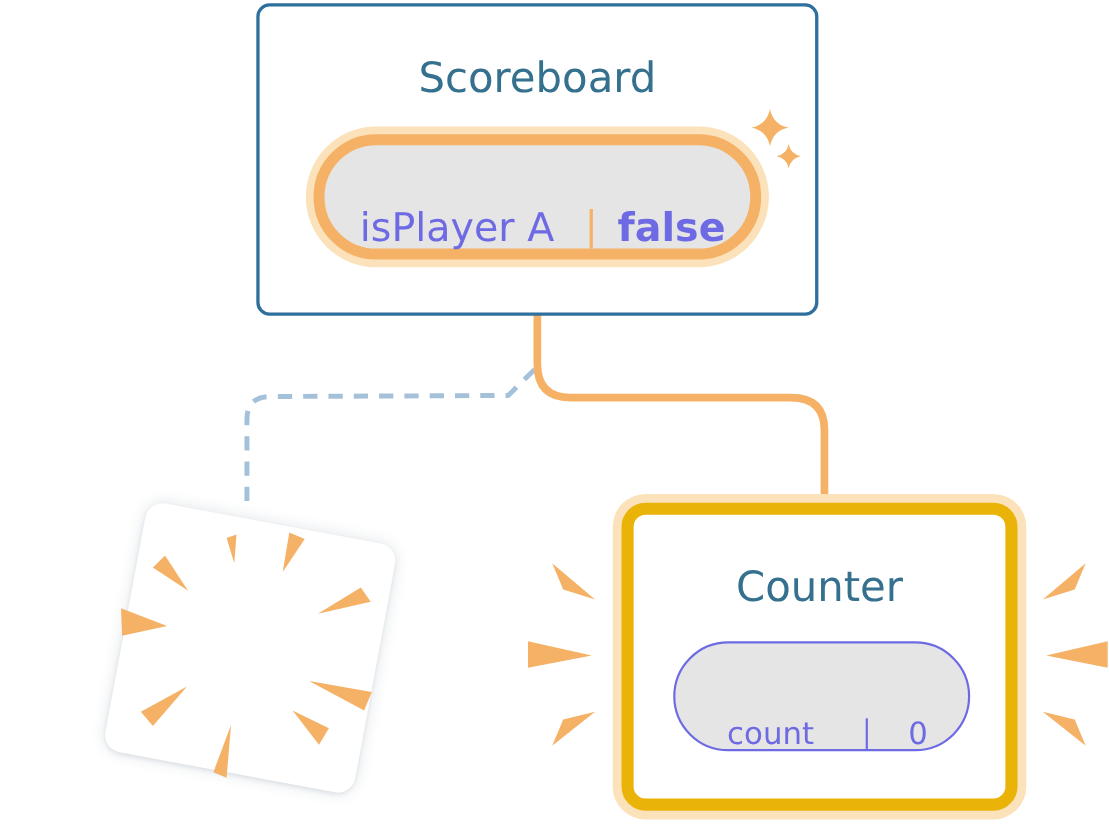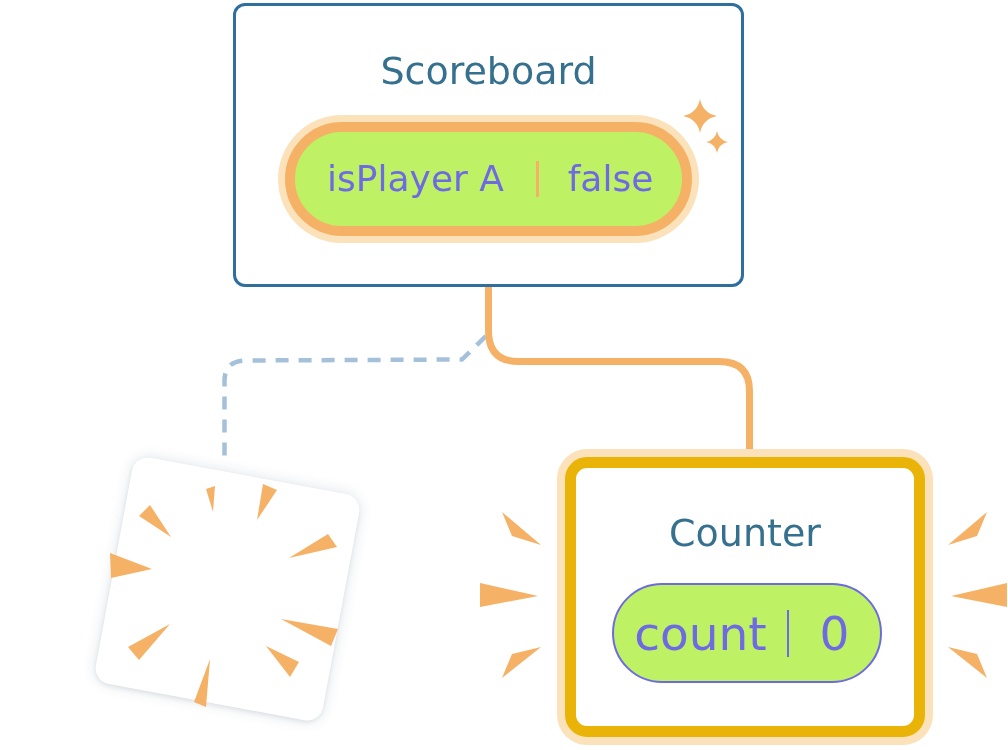--- a/index.html
+++ b/index.html
@@ -10,37 +10,37 @@
   .overlay{position:absolute;pointer-events:none;}
   .card{position:absolute;background:#ffffff;box-sizing:border-box;}
 
   
   #scoreboard-card{left:233px;top:3px;width:511px;height:284px;
     border:3px solid #2f6f9d;border-radius:12px;}
   .card-title{text-align:center;color:#35708e;font-size:38px;line-height:1.15;font-weight:500;}
   #scoreboard-card .card-title{margin-top:44px;}
 
   
-  .pill{position:absolute;display:flex;align-items:center;background:#bef264;box-sizing:border-box;}
+  .pill{position:absolute;display:flex;align-items:flex-end;background:#e5e5e5;box-sizing:border-box;}
   #scoreboard-pill{left:49px;top:116px;width:407px;height:114px;
     border:10px solid #f5b266;border-radius:60px;box-shadow:0 0 0 7px #fbe2ba;}
   .pill-left{display:flex;align-items:center;justify-content:center;}
   #scoreboard-pill .pill-left{width:241px;border-right:3px solid #f5b266;}
   .pill-right{flex:1;display:flex;align-items:center;justify-content:center;}
   .pill-text{color:#6e6ae3;font-size:36px;line-height:1;}
-  .pill-text.bold{font-weight:normal;}
+  .pill-text.bold{font-weight:bold;}
 
   
   #counter-card{left:565px;top:457px;width:360px;height:280px;
     border:11px solid #eab308;border-radius:22px;box-shadow:0 0 0 8px #fbe2ba;}
   #counter-card .card-title{margin-top:44px;}
   #counter-pill{left:36px;top:115px;width:270px;height:100px;
     border:2px solid #6e6ae3;border-radius:50px;}
   #counter-pill .pill-left{width:173px;border-right:2px solid #6e6ae3;}
-  #counter-pill .pill-text{font-size:47px;}
+  #counter-pill .pill-text{font-size:28px;}
 
   
   #destroyed-card{left:112px;top:474px;width:231px;height:230px;border-radius:16px;
     transform:rotate(10.5deg);
     box-shadow:0 0 14px rgba(31,60,82,0.14), 0 2px 4px rgba(31,60,82,0.08);}
 </style>
 </head>
 <body>
 
 <div id="canvas">

